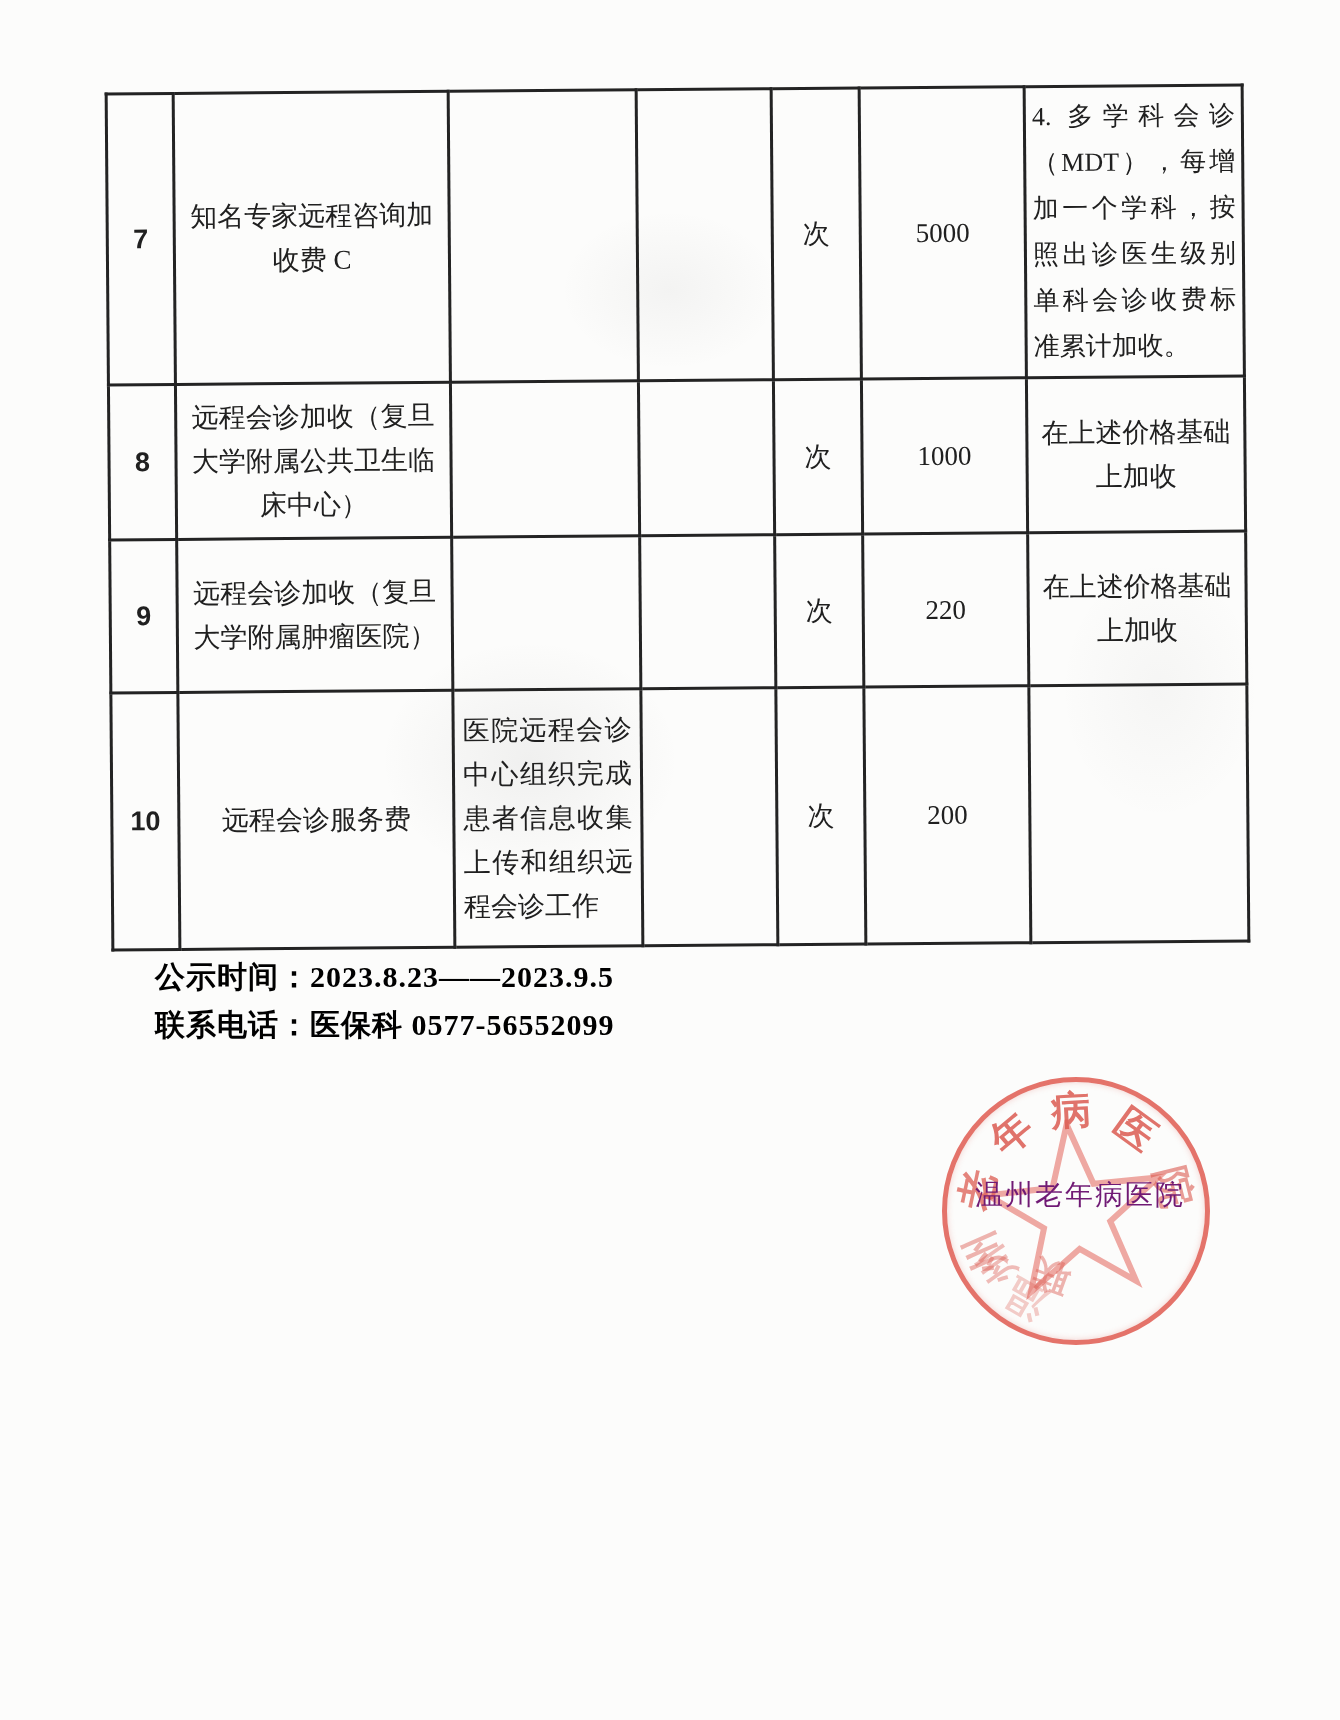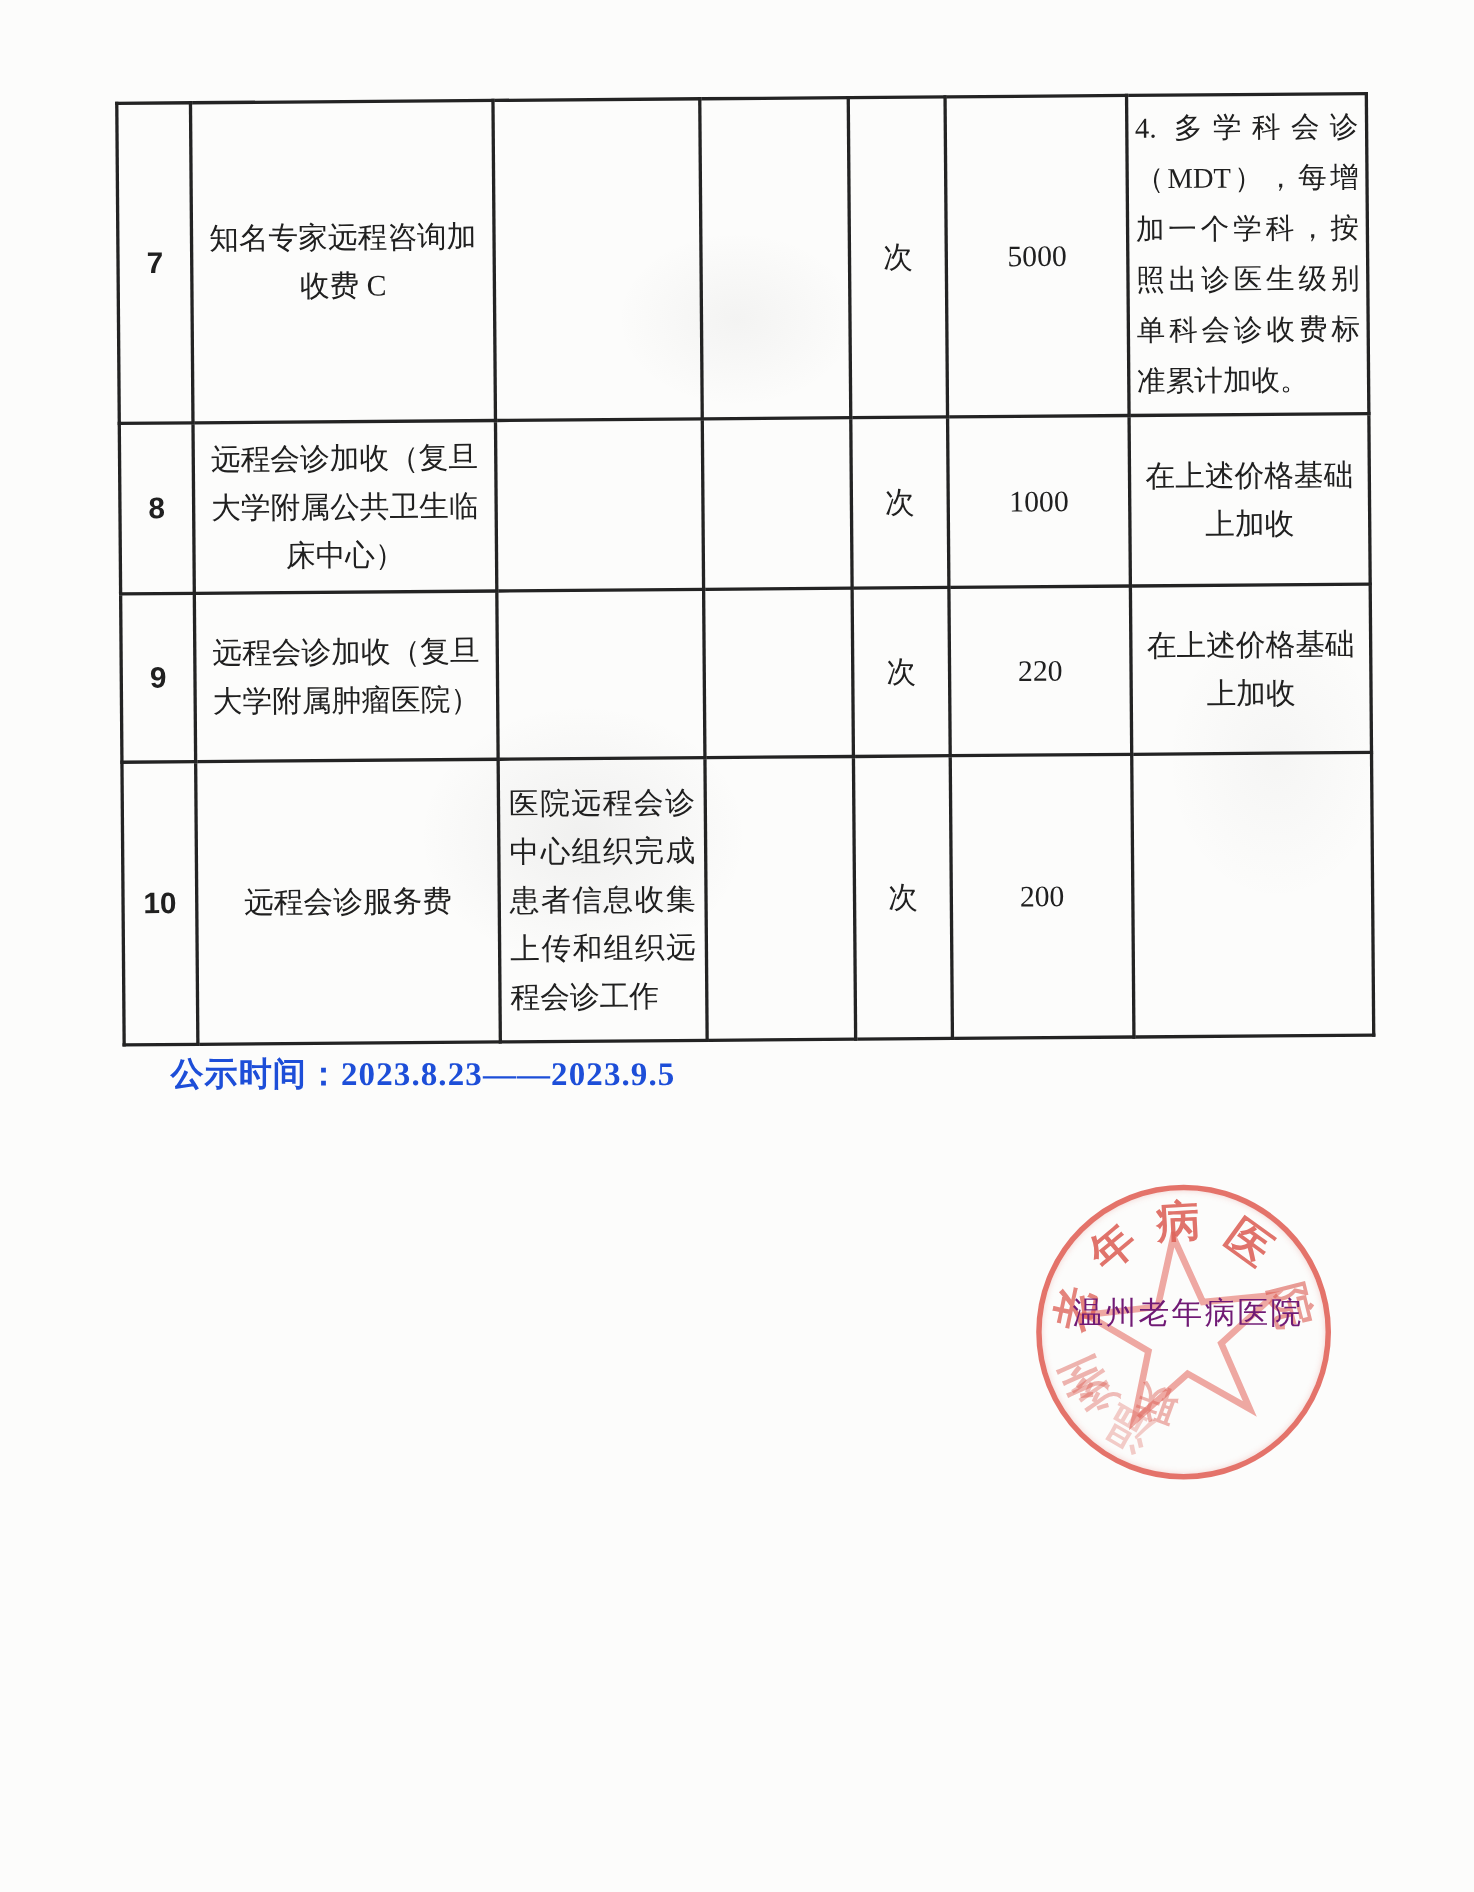--- a/index.html
+++ b/index.html
@@ -54,21 +54,21 @@
     font-size:26px;line-height:46px;padding:6px 6px;
   }
   tr.r7  td{height:276px;}
   tr.r8  td{height:144px;}
   tr.r9  td{height:142px;}
   tr.r10 td{height:246px;}
 
   .footer{
     position:absolute;left:155px;top:953px;
     font-size:30px;font-weight:600;line-height:48px;
-    letter-spacing:1px;color:#1d4ed8;
+    letter-spacing:1px;color:#000000;
   }
   .footer .line{white-space:nowrap;}
 
   
   .stamp{
     position:absolute;left:942px;top:1077px;width:268px;height:268px;
     pointer-events:none;
   }
   .seal-ring{
     position:absolute;left:0;top:0;width:258px;height:258px;
@@ -153,20 +153,23 @@
           <td class="c-note"></td>
         </tr>
       </tbody>
     </table>
   </div>
 
   <div class="footer">
     <div class="line">
       <span>公示时间：</span><span>2023.8.23——2023.9.5</span>
     </div>
+    <div class="line">
+      <span>联系电话：</span><span>医保科 0577-56552099</span>
+    </div>
   </div>
 
   <div class="stamp">
     <div class="seal-ring"></div>
     <svg class="seal-star" width="190" height="190" viewBox="0 0 190 190">
       <polygon points="95,5 115.6,66.7 180.6,67.2 128.3,105.8 147.9,167.8 95,130 42.1,167.8 61.7,105.8 9.4,67.2 74.4,66.7" fill="none" stroke="#e2564c" stroke-width="6"></polygon>
     </svg>
     <span class="ring-char" style="left:63px;top:200px;transform:rotate(-150deg);opacity:.30">温</span>
     <span class="ring-char" style="left:22px;top:154px;transform:rotate(-114deg);opacity:.45">州</span>
     <span class="ring-char" style="left:15px;top:92px;transform:rotate(-78deg);opacity:.75">老</span>

